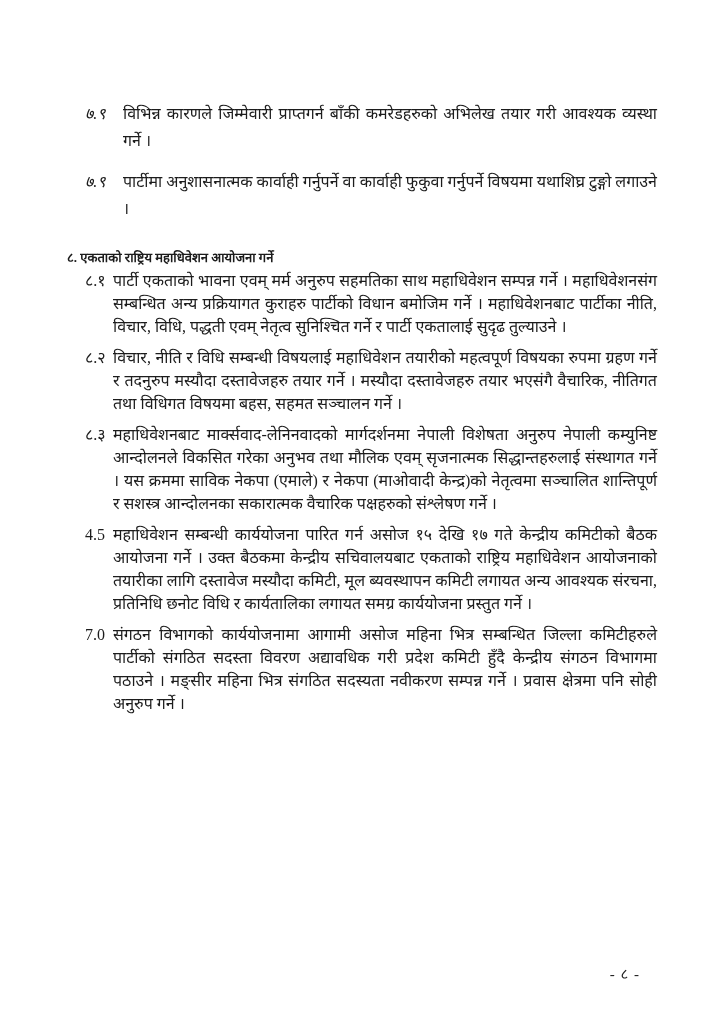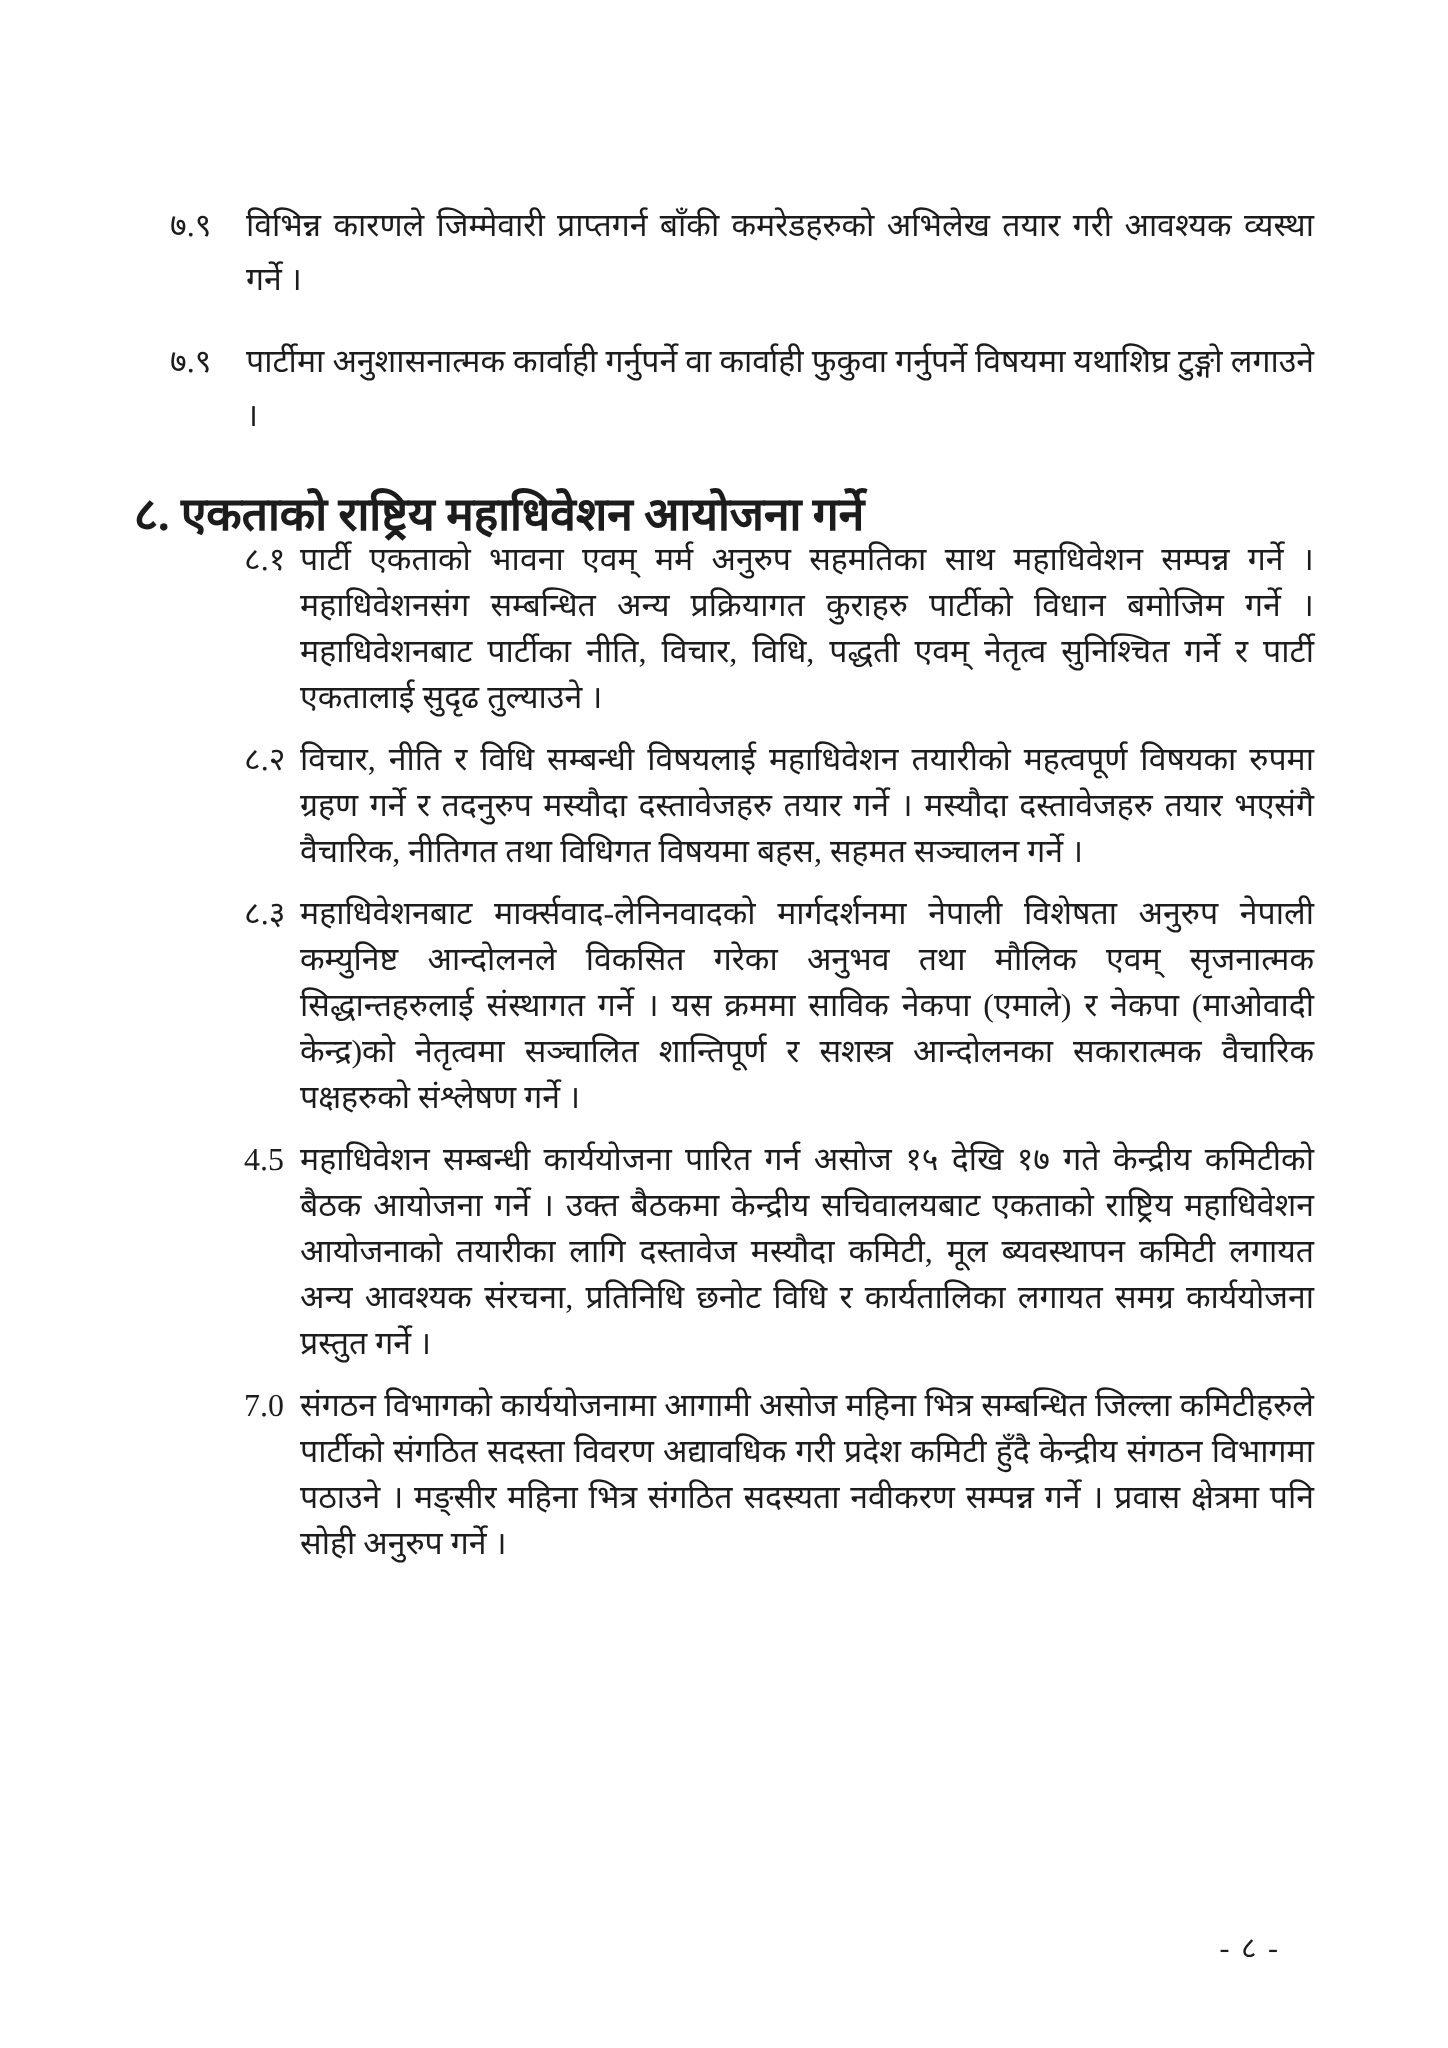--- a/index.html
+++ b/index.html
@@ -27,40 +27,40 @@
     display: flex;
     align-items: flex-start;
   }
   
   .s7 {
     line-height: 27px;
     margin-bottom: 14px;
   }
   .s7 .num {
     flex: 0 0 38px;
+    font-style: italic;
   }
   
   .s8 {
     line-height: 23px;
     margin-bottom: 8px;
-    margin-left: 37px;
   }
   .s8 .num {
     flex: 0 0 28px;
   }
   .num {
     white-space: nowrap;
   }
   .txt {
     flex: 1 1 auto;
     text-align: justify;
   }
   .sec-heading {
     margin: 24px 0 0 -18px;
-    font-size: 23px;
+    font-size: 13px;
     font-weight: bold;
     line-height: 23px;
   }
   .sec-intro {
     margin: 0 0 8px 0;
     line-height: 23px;
     text-align: justify;
   }
   .pageno {
     position: absolute;

